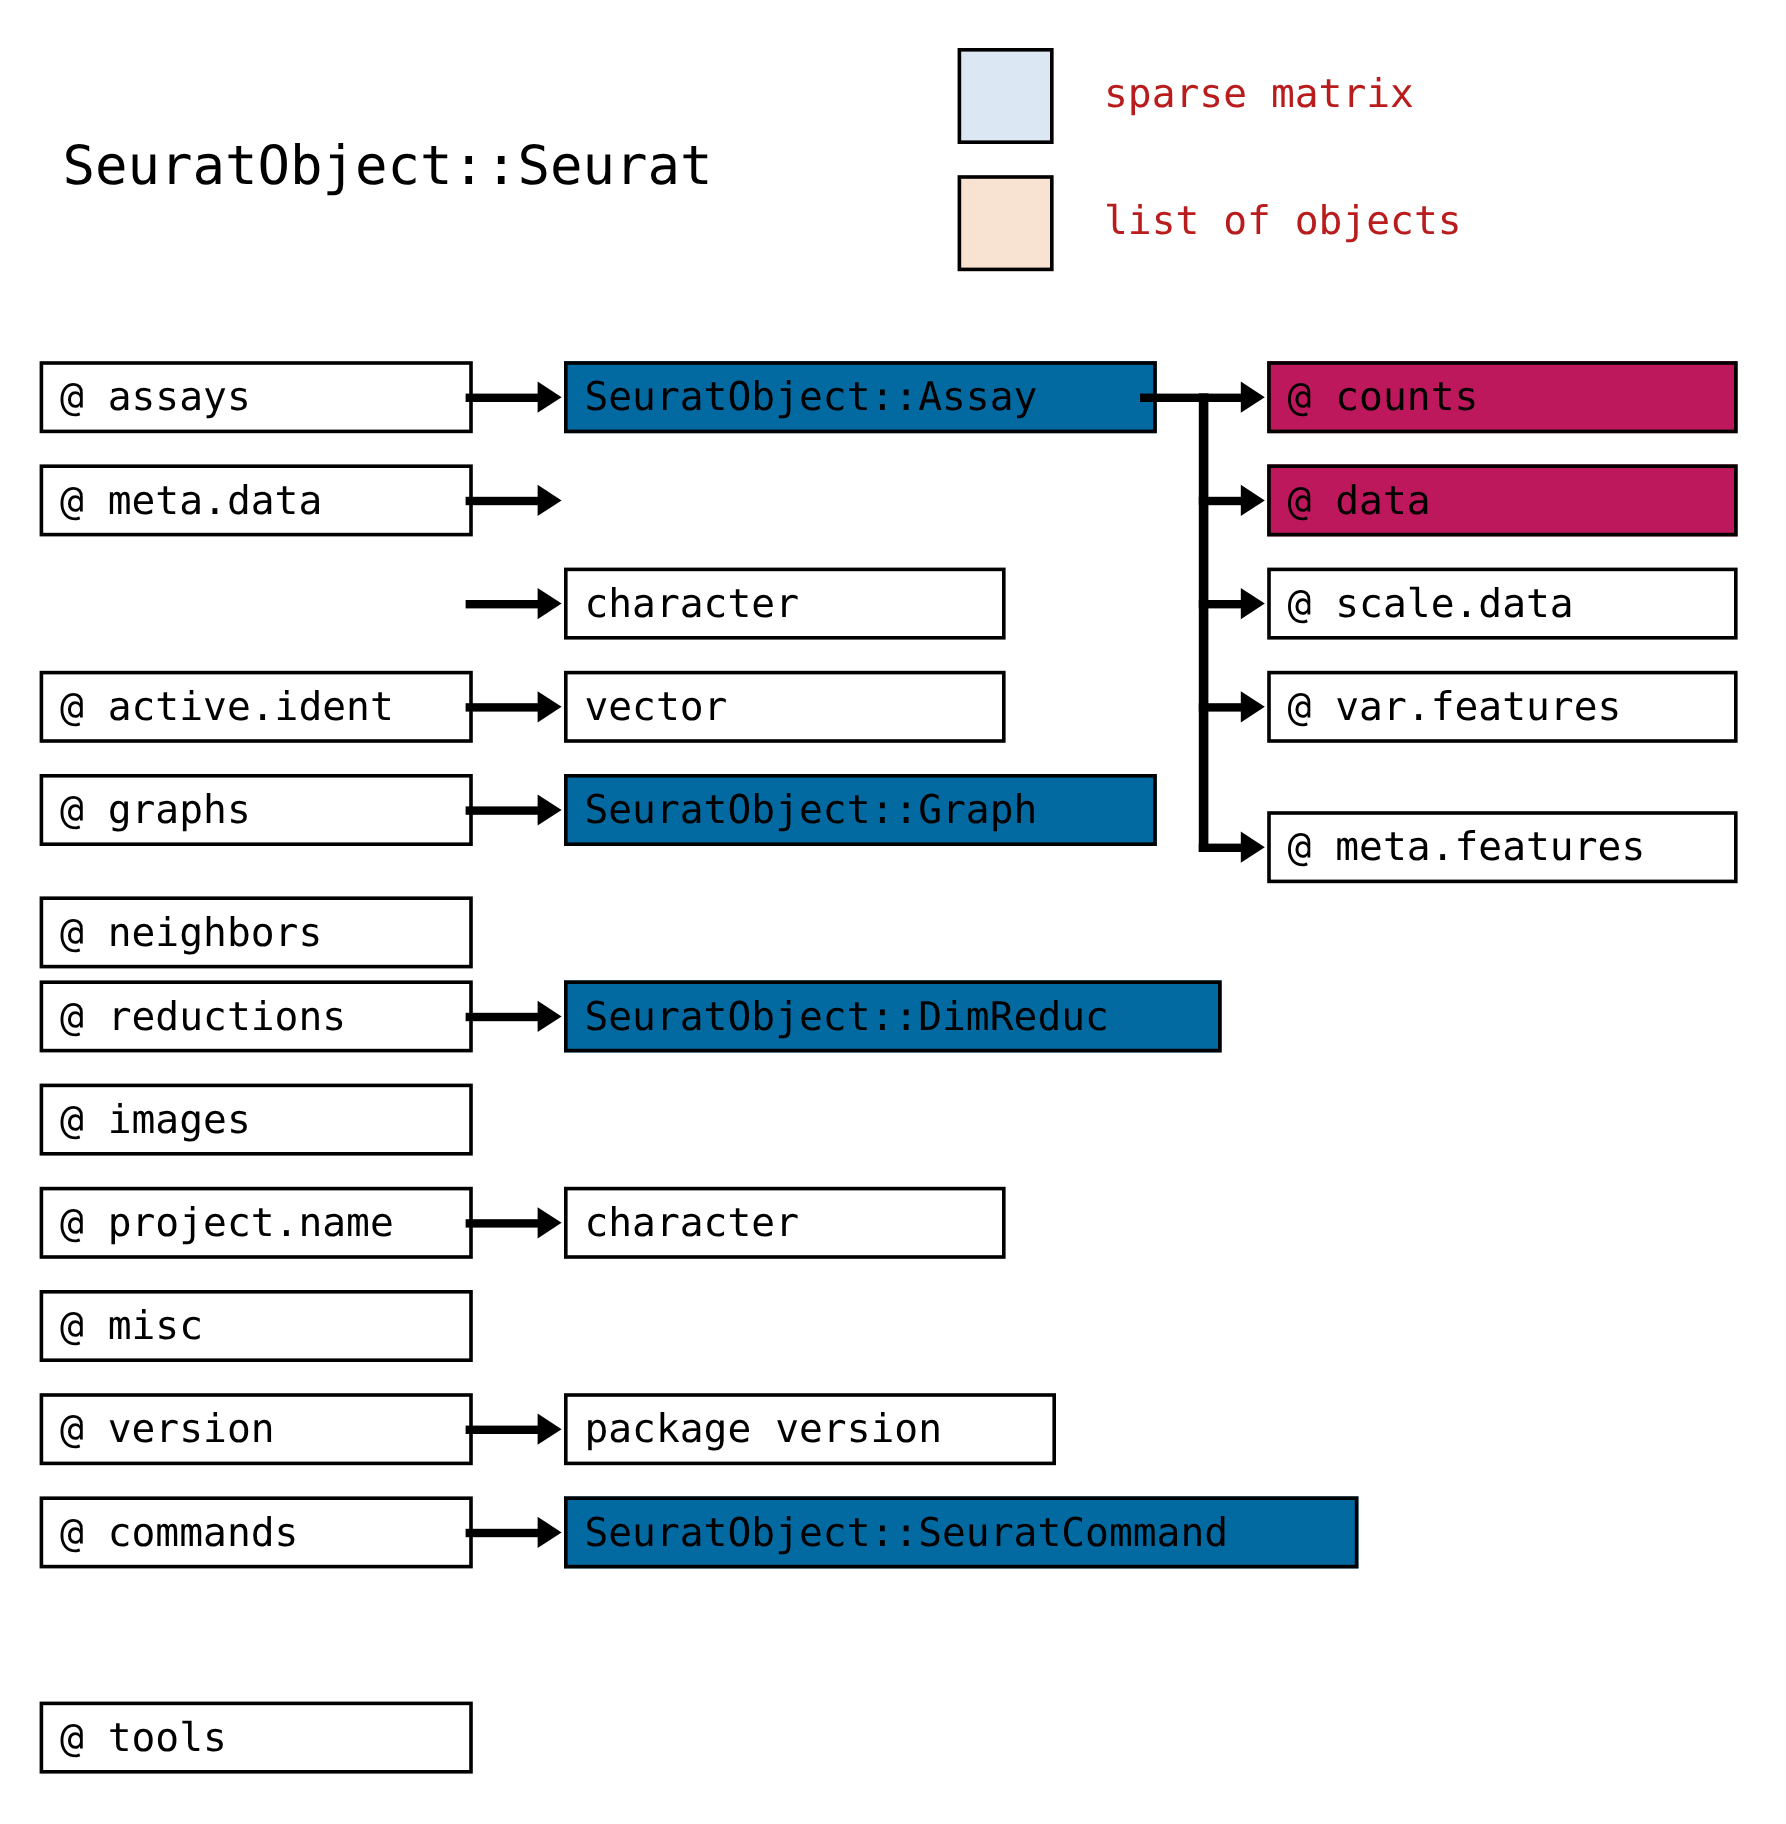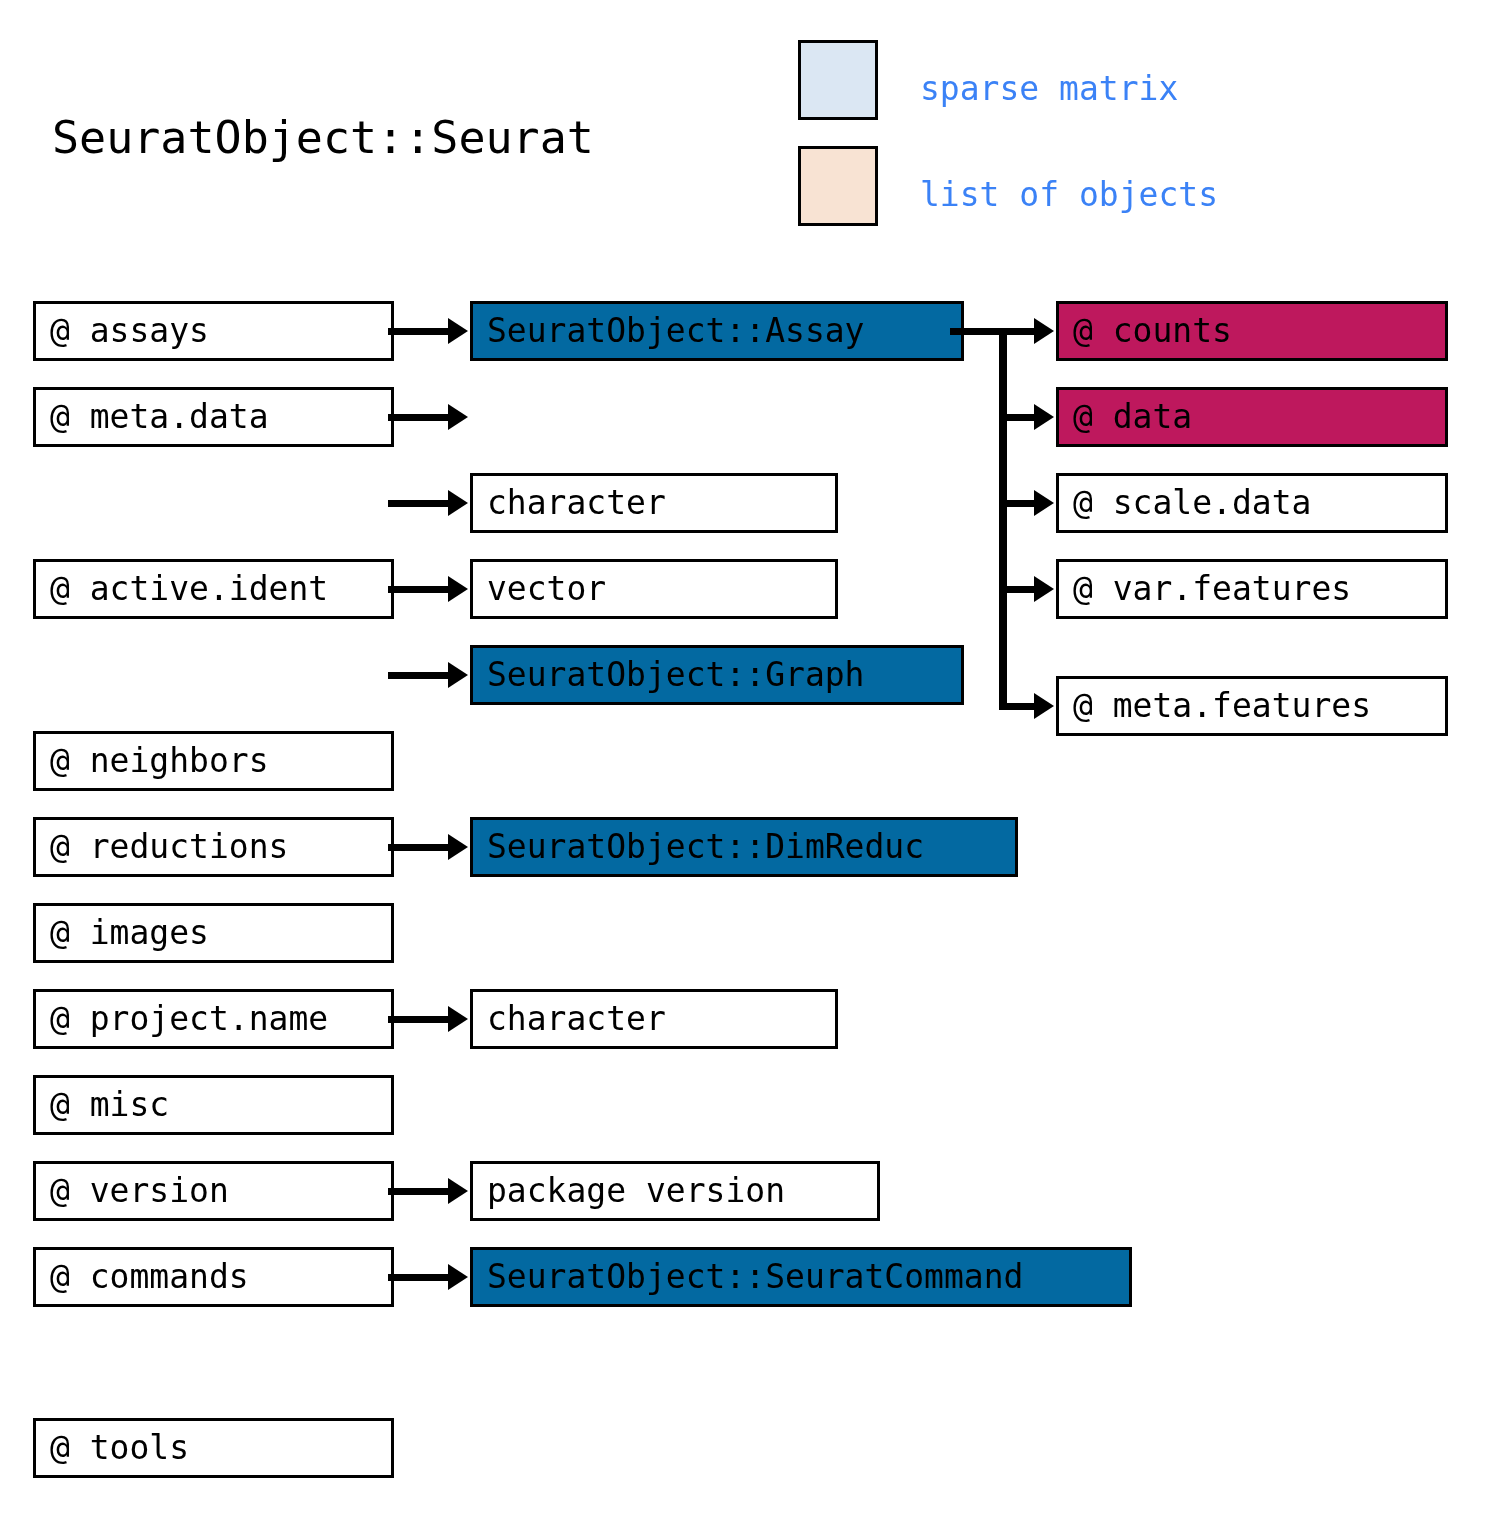--- a/index.html
+++ b/index.html
@@ -34,23 +34,22 @@
     width: 74px;
     height: 74px;
     border: 3px solid #000000;
     box-sizing: content-box;
   }
   .legend-label {
     position: absolute;
     left: 920px;
     font-size: 33px;
     line-height: 40px;
-    color: #3b82f6;
+    color: #b91c1c;
     white-space: nowrap;
-    margin-top: 11px;
   }
 
   
   .node {
     position: absolute;
     height: 54px;
     border: 3px solid #000000;
     background: #ffffff;
     box-sizing: content-box;
     display: flex;
@@ -112,24 +111,27 @@
 
   <div class="arrow-h" style="left:388px; top:500px; width:62px;"></div>
   <div class="arrow-head" style="left:448px; top:490px;"></div>
 
   <div class="node" style="left:33px; top:559px; width:341px;">
     <span>@ active.ident</span>
   </div>
   <div class="arrow-h" style="left:388px; top:586px; width:62px;"></div>
   <div class="arrow-head" style="left:448px; top:576px;"></div>
 
+  <div class="node" style="left:33px; top:645px; width:341px;">
+    <span>@ graphs</span>
+  </div>
   <div class="arrow-h" style="left:388px; top:672px; width:62px;"></div>
   <div class="arrow-head" style="left:448px; top:662px;"></div>
 
-  <div class="node" style="left:33px; top:731px; width:341px;">
+  <div class="node" style="left:33px; top:747px; width:341px;">
     <span>@ neighbors</span>
   </div>
 
   <div class="node" style="left:33px; top:817px; width:341px;">
     <span>@ reductions</span>
   </div>
   <div class="arrow-h" style="left:388px; top:844px; width:62px;"></div>
   <div class="arrow-head" style="left:448px; top:834px;"></div>
 
   <div class="node" style="left:33px; top:903px; width:341px;">

